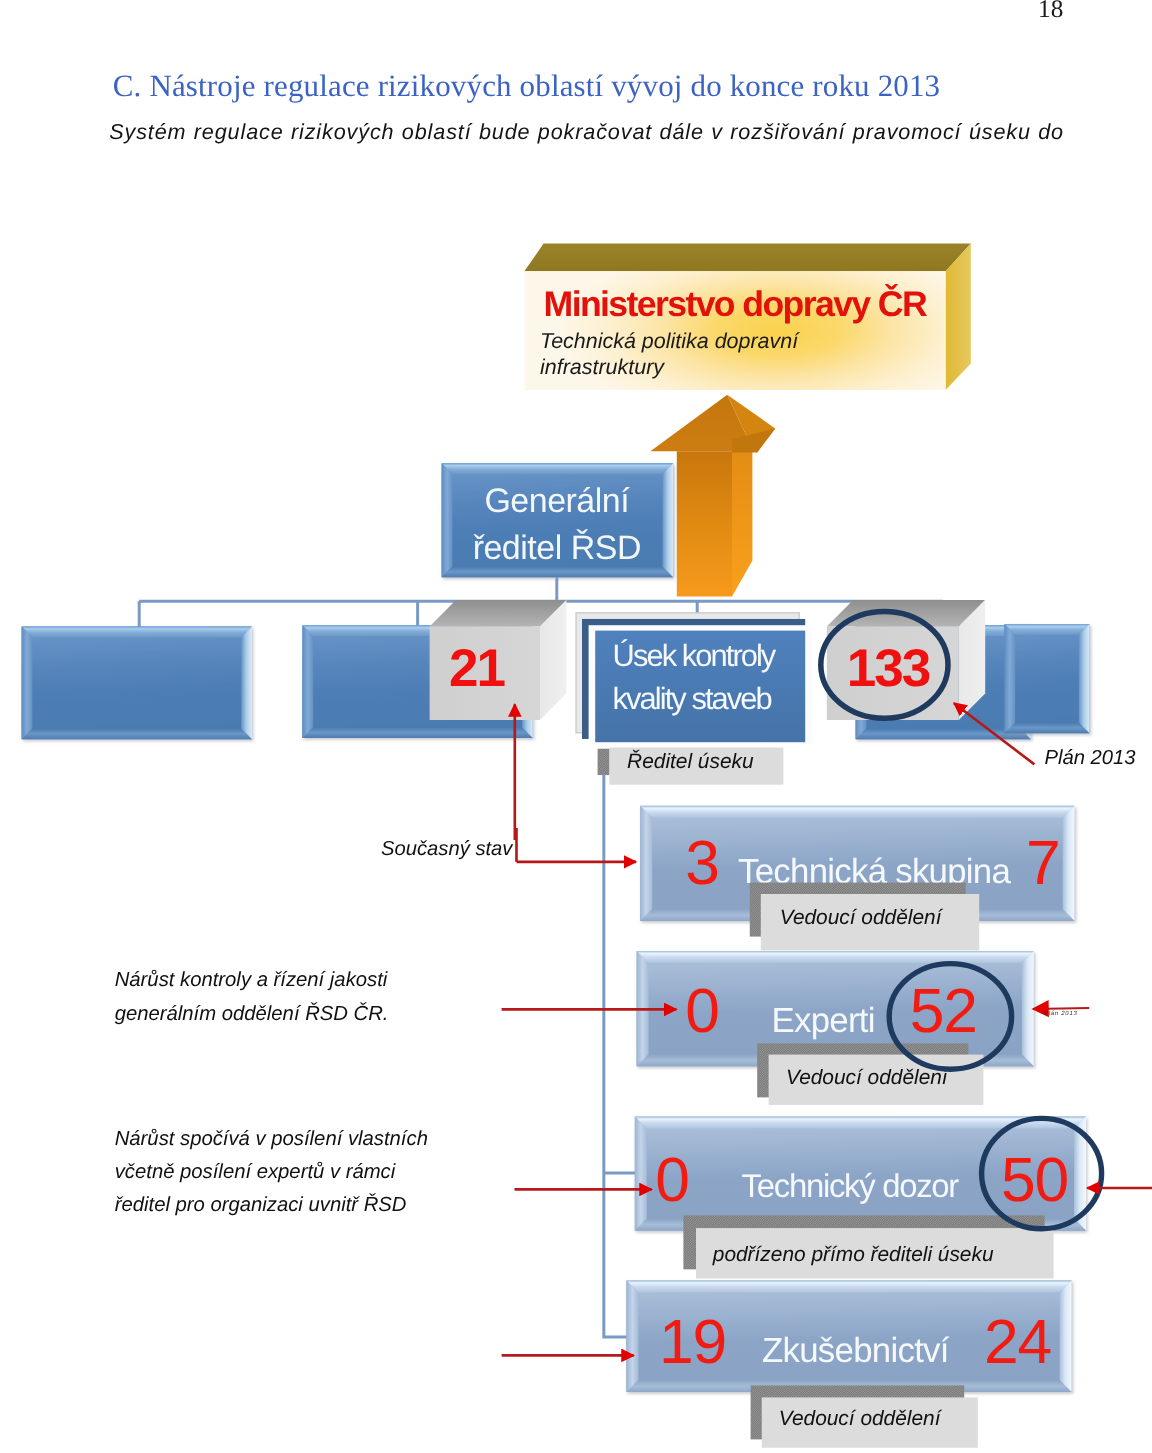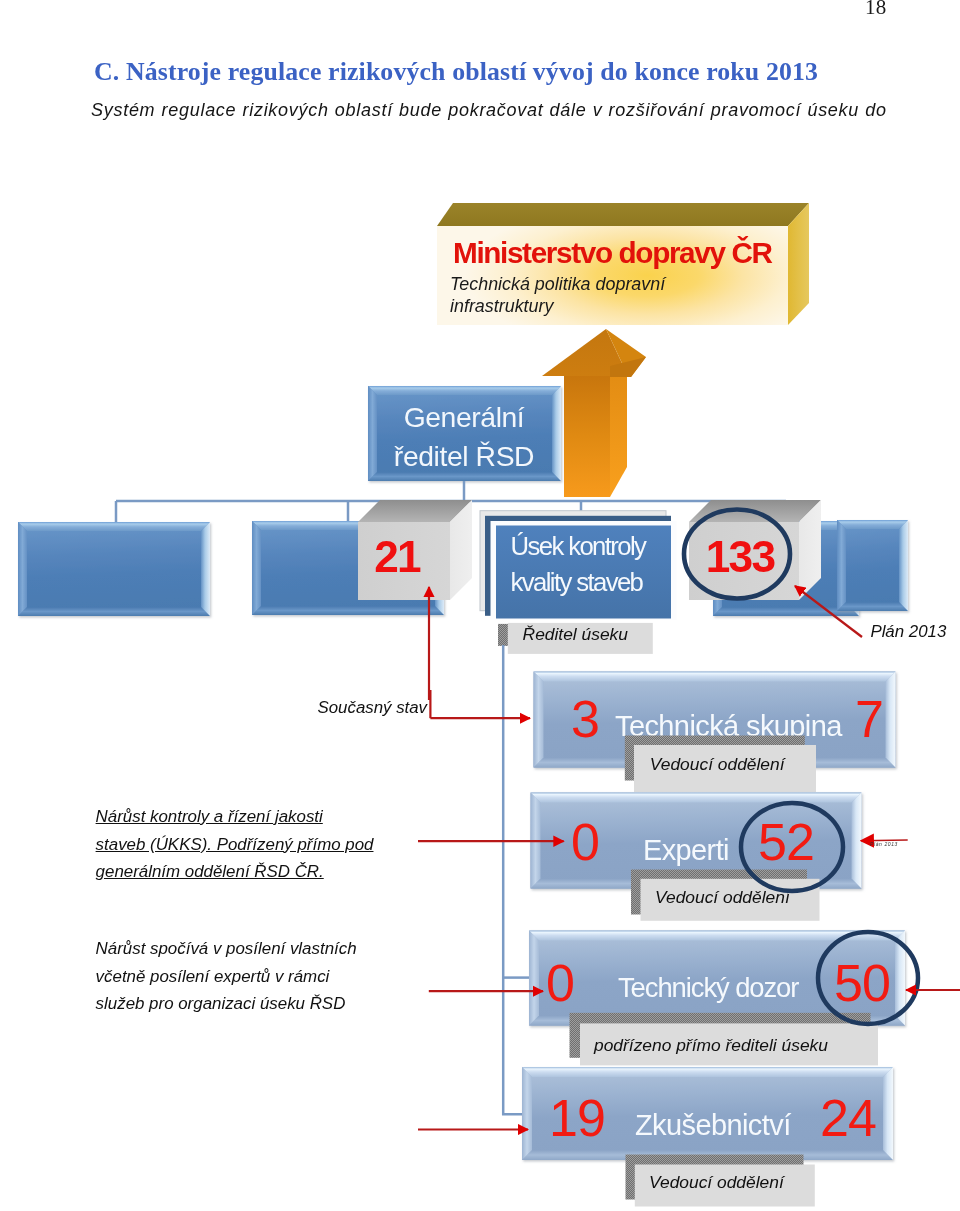--- a/index.html
+++ b/index.html
@@ -6,21 +6,21 @@
   html,body{margin:0;padding:0;}
   body{width:960px;height:1211px;background:#ffffff;
        font-family:"Liberation Sans",sans-serif;overflow:hidden;position:relative;
        -webkit-font-smoothing:antialiased;}
   .page{position:absolute;left:16px;top:0;width:960px;height:1211px;overflow:hidden;}
 
   
   .pagenum{position:absolute;left:849px;top:-5px;font-family:"Liberation Serif",serif;
            font-size:21px;color:#1a1a1a;letter-spacing:.2px;}
   .heading{position:absolute;left:78px;top:56.5px;width:860px;
-           font-family:"Liberation Serif",serif;font-weight:bold;font-size:25.8px;
+           font-family:"Liberation Serif",serif;font-weight:normal;font-size:25.8px;
            color:#3b62c4;letter-spacing:0.14px;white-space:nowrap;}
   .bodytext{position:absolute;left:75px;top:97px;width:795px;
             font-size:18px;line-height:26px;color:#141414;letter-spacing:.72px;font-style:italic;}
   .bodytext .bl{white-space:nowrap;}
   .bodytext .j{word-spacing:0.45px;}
 
   
   #diagram{position:absolute;left:0;top:0;width:960px;height:1211px;}
 
   
@@ -354,24 +354,23 @@
         <path d="M846,637 L779,586" stroke="#b81818" stroke-width="2.2" fill="none" marker-end="url(#redHead)"></path>
         <path d="M960,990 L890,990" stroke="#b81818" stroke-width="2.2" fill="none" marker-end="url(#redHead)"></path>
         <path d="M891.7,840 L845,840.8" stroke="#b81818" stroke-width="1.6" fill="none" marker-end="url(#redHeadBig)"></path>
         <text x="854" y="846" class="svg-tiny">Plán 2013</text>
         <text x="301.5" y="712.6" class="svg-note">Současný stav</text>
         <path d="M414.4,690 L414.4,718.2" stroke="#b81818" stroke-width="2.2" fill="none"></path>
         <text x="854.4" y="636.7" class="svg-note">Plán 2013</text>
       </g>
   </svg>
 
-  <div class="note-block" style="left:79.6px;top:803px;width:300px;text-decoration:underline;">
+  <div class="note-block" style="left:79.6px;top:803px;width:300px;">
     <div>Nárůst  kontroly a řízení jakosti</div>
-    <div>staveb (ÚKKS). Podřízený přímo pod</div>
     <div>generálním oddělení ŘSD ČR.</div>
   </div>
   <div class="note-block" style="left:79.6px;top:901px;width:300px;margin-top:34px;">
     <div>Nárůst spočívá v posílení vlastních</div>
     <div>včetně posílení expertů v rámci</div>
-    <div>služeb pro organizaci úseku ŘSD</div>
+    <div>ředitel pro organizaci uvnitř ŘSD</div>
   </div>
 
 </div>
 
 </body></html>

